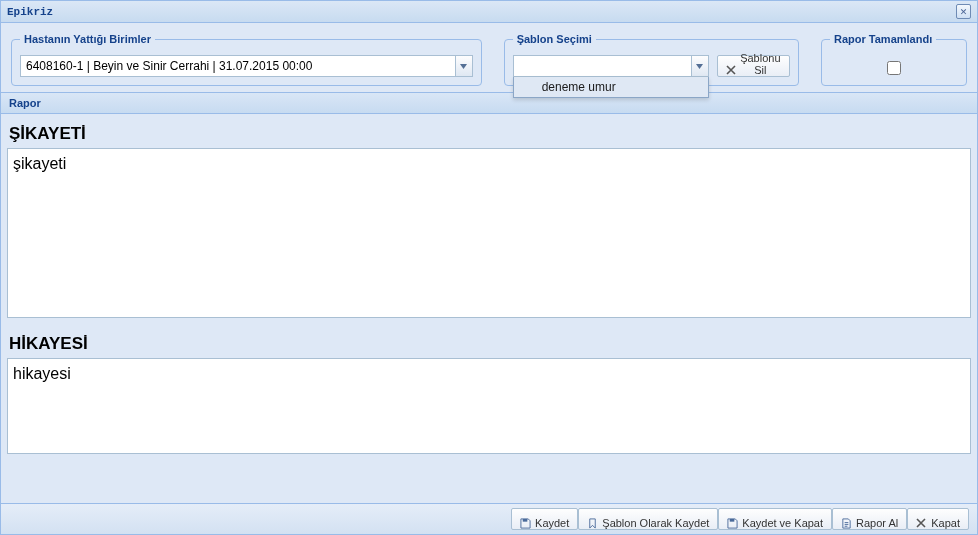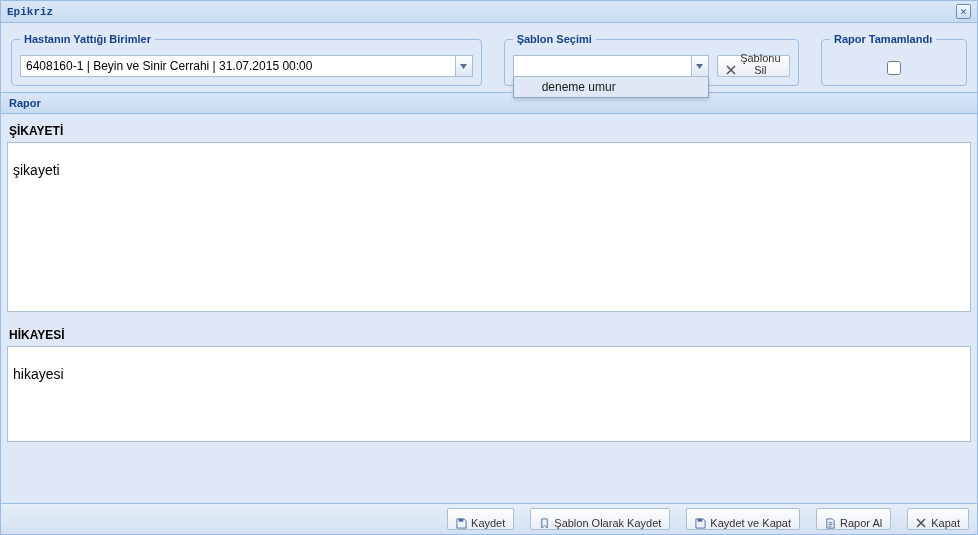--- a/index.html
+++ b/index.html
@@ -140,47 +140,47 @@
     font-weight: bold;
   }
   .rapor-body {
     flex: 1;
     overflow-y: scroll;
     background: #dee8f6;
     padding: 6px;
   }
   .section-label {
     font-weight: bold;
-    font-size: 12px;
+    font-size: 17px;
     color: #000;
     margin: 4px 0 4px 2px;
   }
   textarea.section-text {
     width: 100%;
     border: 1px solid #a9bfd3;
     background: #fff;
     font-family: Arial, Helvetica, sans-serif;
-    font-size: 14px;
-    padding: 19px 5px;
+    font-size: 16px;
+    padding: 6px 5px;
     resize: none;
     overflow: auto;
     outline: none;
   }
   .ta-1 { height: 170px; }
   .ta-2 { height: 96px; }
   .section { margin-bottom: 14px; }
 
   .footer {
     border-top: 1px solid #99bbe8;
     background: linear-gradient(#e5edf8,#d3e1f2);
     height: 19px;
     display: flex;
     align-items: center;
     justify-content: flex-end;
-    gap: 16px;
+    gap: 0;
     padding: 15px 8px;
   }
   .footer .btn { height: 22px; }
 
   
   .rapor-body::-webkit-scrollbar { width: 16px; }
   .rapor-body::-webkit-scrollbar-track { background: #eef3fa; }
   .rapor-body::-webkit-scrollbar-thumb { background: #c2d4ea; border:1px solid #9cb8da; }
 </style>
 </head>

